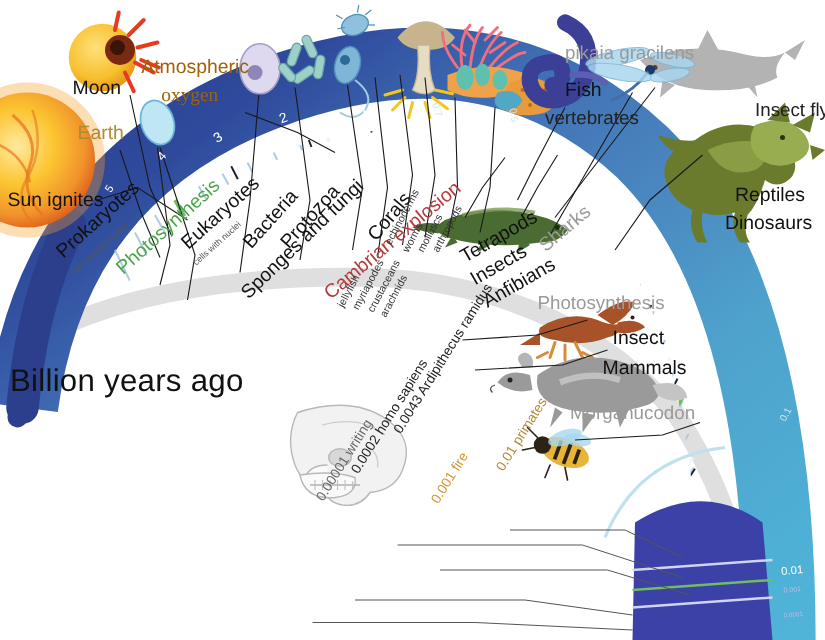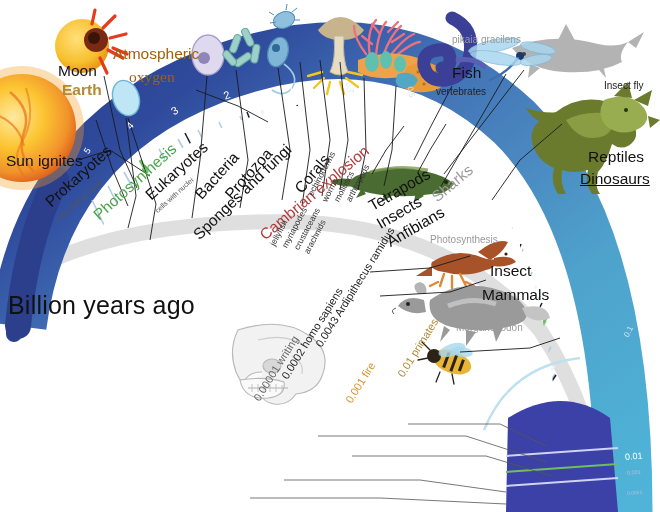--- a/index.html
+++ b/index.html
@@ -2,21 +2,21 @@
 <html><head>
 <meta charset="utf-8">
 <style>
   html,body{margin:0;padding:0;background:#ffffff;}
   #stage{position:relative;width:660px;height:512px;overflow:hidden;background:#fff;
          font-family:"Liberation Sans",sans-serif;}
   #stage svg{position:absolute;left:0;top:0;}
   .lbl{position:absolute;white-space:nowrap;transform-origin:0 50%;}
   .big{font-size:25px;color:#111;letter-spacing:.2px;}
   .hd{font-size:15.5px;color:#111;}
-  .hd2{font-size:10px;color:#222;}
+  .hd2{font-size:15px;color:#222;}
   .sm{font-size:8.5px;color:#333;}
   .tiny{font-size:7px;color:#555;}
   .blue{color:#a16207;}
   .gold{color:#b08a34;}
   .green{color:#4aa54a;}
   .red{color:#b33a3a;}
   .orange{color:#d6922f;}
   .gray{color:#9a9a9a;}
   .whitetxt{color:#ffffff;}
   .arcnum{position:absolute;font-size:8px;color:#cfe4f5;transform-origin:0 50%;}
@@ -369,21 +369,21 @@
       <path d="M 408 424 L 500 424 L 546 446"></path>
     </g>
   </svg>
 
   <div class="lbl big" style="left:8px;top:275px;margin-top:16px;">Billion years ago</div>
 
   <div class="lbl hd" style="left:6px;top:152px;">Sun ignites</div>
 
   <div class="lbl hd" style="left:58px;top:62px;">Moon</div>
 
-  <div class="lbl hd gold" style="left:62px;top:81px;font-weight:bold;">Earth</div>
+  <div class="lbl hd gold" style="left:62px;top:98px;">Earth</div>
 
   <div class="lbl hd blue" style="left:113px;top:45px;">Atmospheric</div>
   <div class="lbl hd blue" style="left:129px;top:68px;font-family:Liberation Serif, serif;">oxygen</div>
 
   <div class="lbl hd" style="left:48px;top:195px;transform:rotate(-42deg);">Prokaryotes</div>
   <div class="lbl tiny" style="left:58px;top:216px;transform:rotate(-42deg);">cells without nuclei</div>
 
   <div class="lbl hd green" style="left:96px;top:208px;transform:rotate(-42deg);">Photosynthesis</div>
 
   <div class="lbl hd" style="left:148px;top:188px;transform:rotate(-42deg);">Eukaryotes</div>
@@ -416,21 +416,21 @@
   <div class="lbl hd gray" style="left:434px;top:190px;transform:rotate(-40deg);">Sharks</div>
 
   <div class="lbl hd" style="left:452px;top:64px;">Fish</div>
   <div class="lbl hd2" style="left:436px;top:86px;">vertebrates</div>
 
   <div class="lbl hd2 gray" style="left:452px;top:34px;">pikaia gracilens</div>
 
   <div class="lbl hd2" style="left:584px;top:80px;padding-left:20px;">Insect fly</div>
 
   <div class="lbl hd" style="left:588px;top:148px;">Reptiles</div>
-  <div class="lbl hd" style="left:580px;top:170px;text-decoration:underline;">Dinosaurs</div>
+  <div class="lbl hd" style="left:580px;top:170px;">Dinosaurs</div>
 
   <div class="lbl hd2 gray" style="left:430px;top:234px;">Photosynthesis</div>
 
   <div class="lbl hd" style="left:490px;top:262px;">Insect</div>
 
   <div class="lbl hd" style="left:482px;top:286px;">Mammals</div>
 
   <div class="lbl hd2 gray" style="left:456px;top:322px;">Morganucodon</div>
 
 

